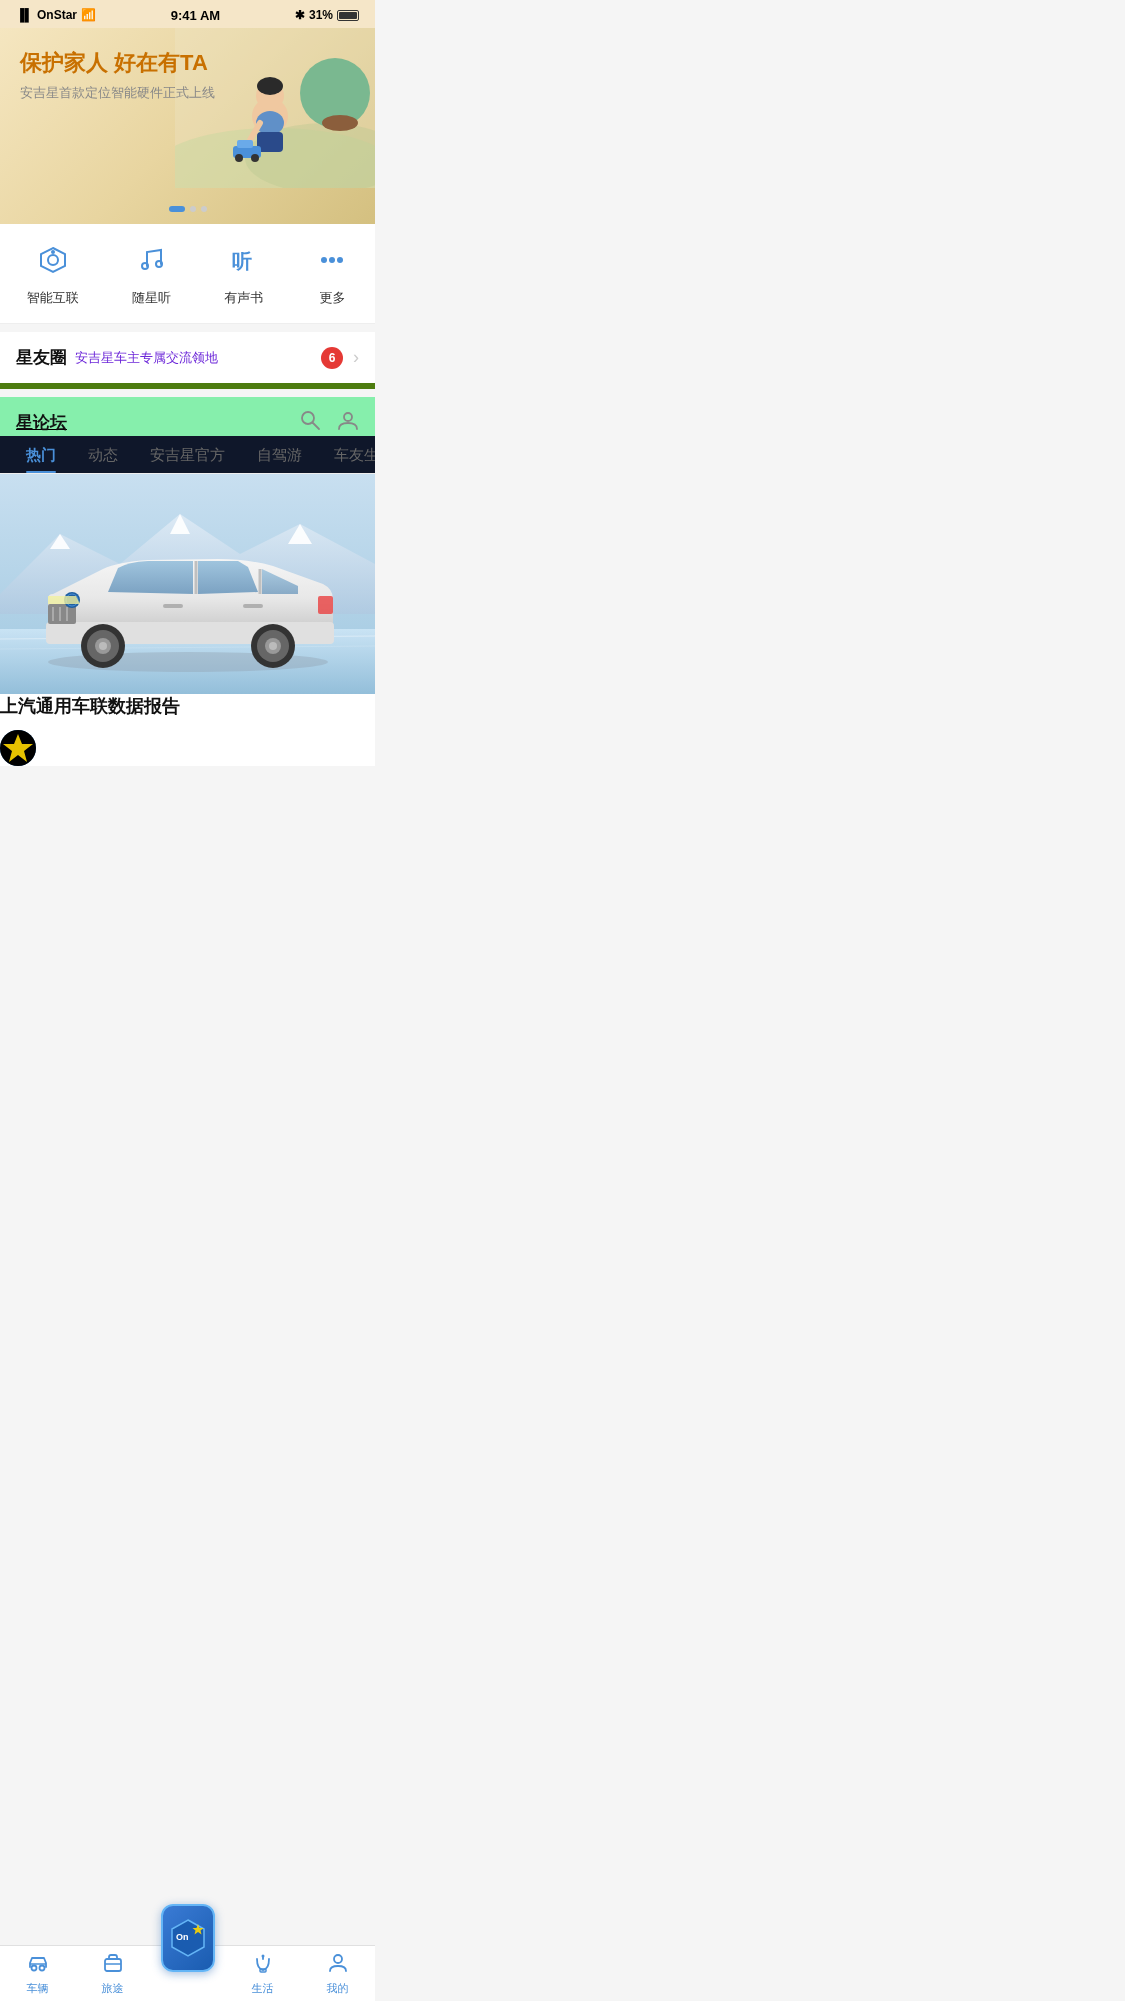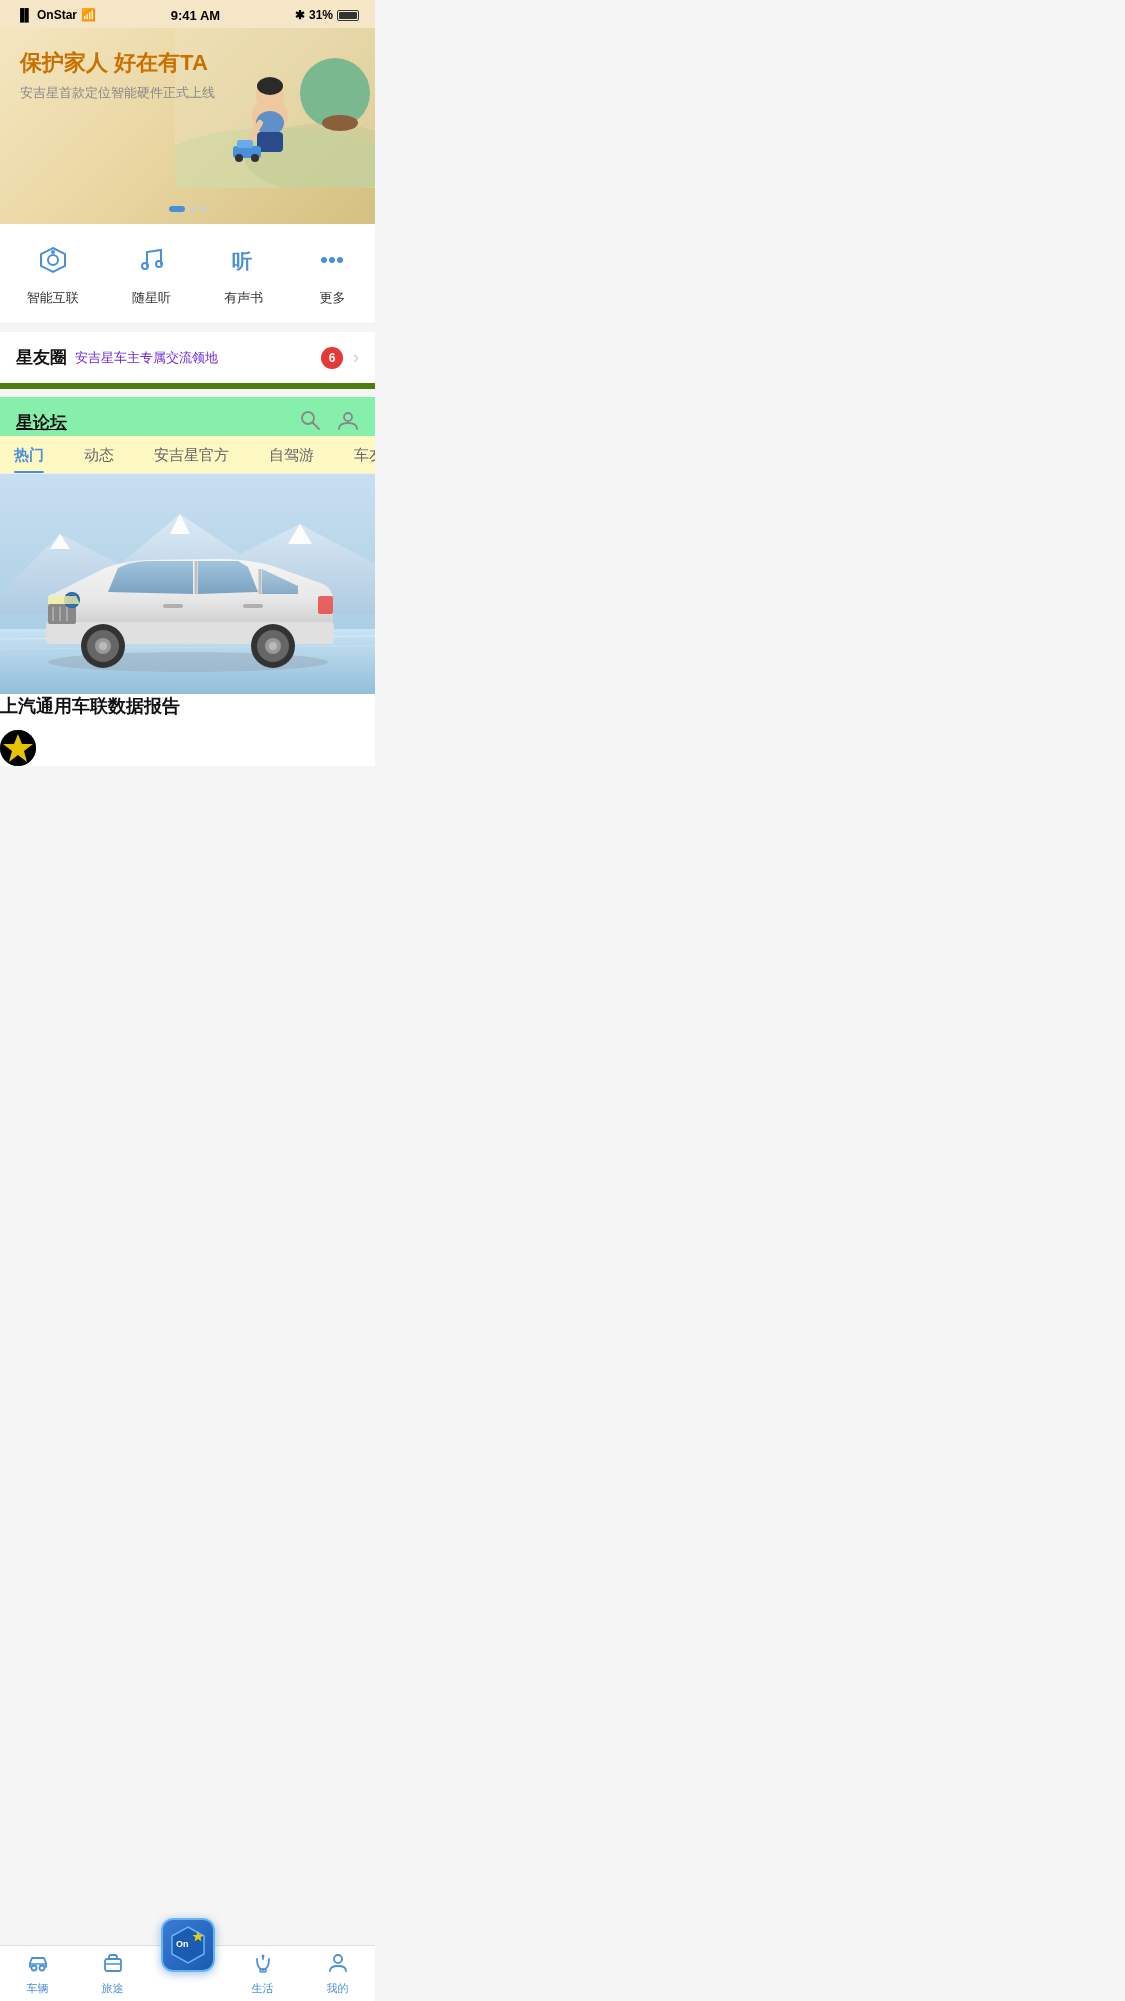--- a/index.html
+++ b/index.html
@@ -161,24 +161,24 @@
       align-items: center;
     }
     .icon-btn {
       font-size: 20px;
       color: #888;
       cursor: pointer;
     }
 
     
     .forum-tabs {
-      background: #fef9c3;
-      display: flex;
-      gap: 12px;
-      padding: 0 0;
+      background: #0f172a;
+      display: flex;
+      gap: 4px;
+      padding: 0 12px;
       border-bottom: 1px solid #eee;
       overflow-x: auto;
     }
     .forum-tabs::-webkit-scrollbar { display: none; }
     .tab-item {
       padding: 10px 14px 8px;
       font-size: 15px;
       color: #666;
       cursor: pointer;
       white-space: nowrap;
@@ -258,21 +258,21 @@
     }
     .nav-center {
       position: relative;
       display: flex;
       flex-direction: column;
       align-items: center;
       flex: 1;
     }
     .nav-center-btn {
       width: 54px;
-      height: 54px;
+      height: 68px;
       background: linear-gradient(135deg, #3a7bd5, #1a5cb0);
       border-radius: 12px;
       display: flex;
       align-items: center;
       justify-content: center;
       position: absolute;
       bottom: 2px;
       box-shadow: 0 2px 10px rgba(26,92,176,0.4);
       border: 2px solid #64b5f6;
     }

